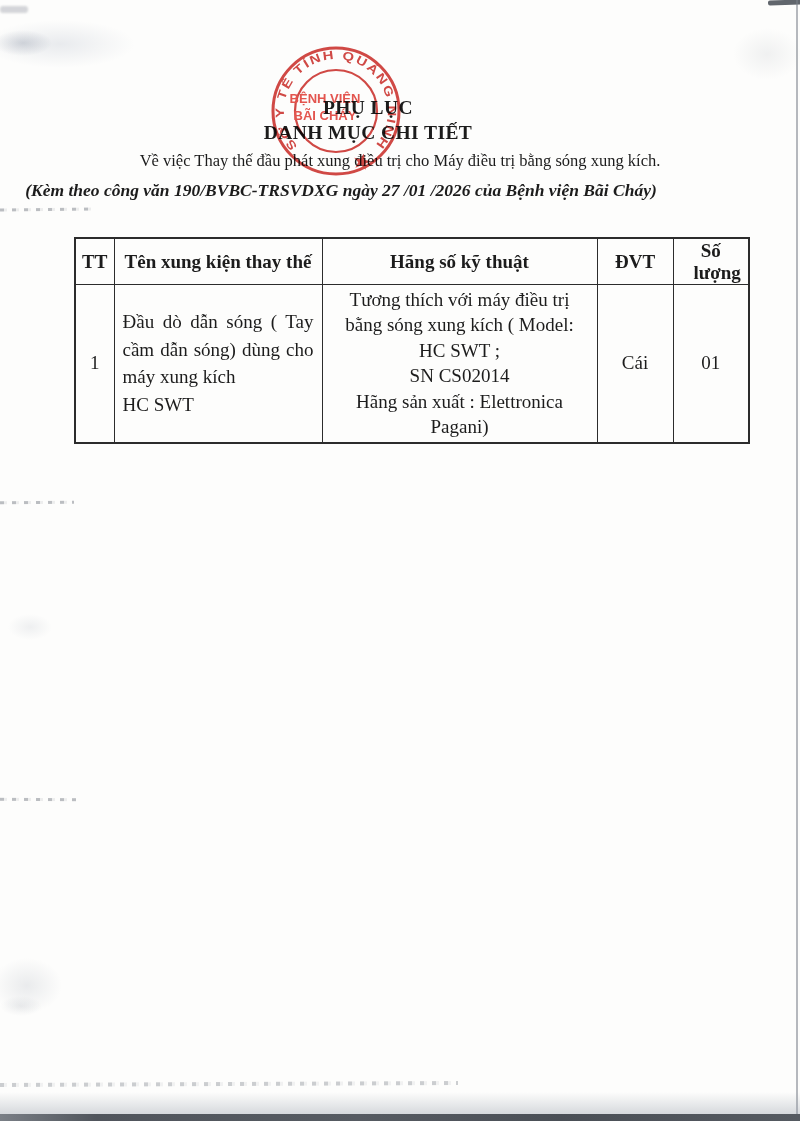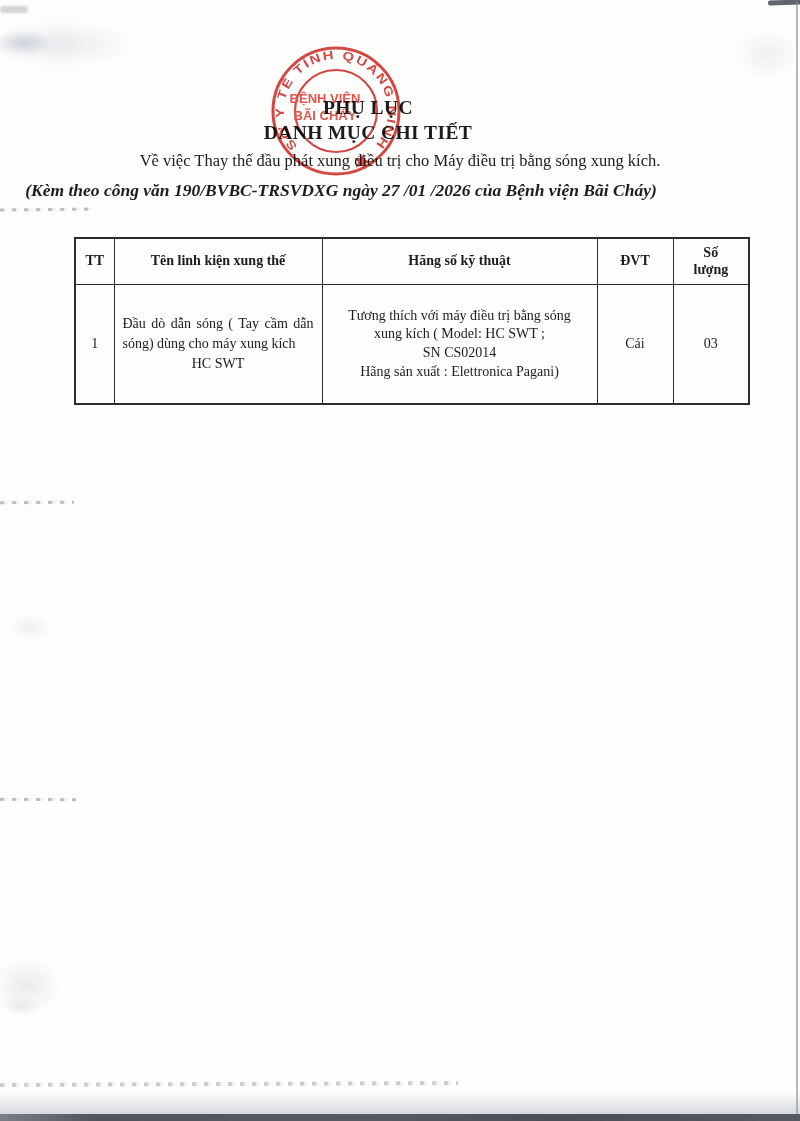--- a/index.html
+++ b/index.html
@@ -56,21 +56,21 @@
   .stamp svg { display: block; }
 
   
   table.doc-table {
     position: absolute;
     left: 74px; top: 237px;
     width: 674px;
     border-collapse: collapse;
     table-layout: fixed;
     z-index: 2;
-    font-size: 14px;
+    font-size: 19px;
     color: #1c1c1c;
   }
   table.doc-table, table.doc-table th, table.doc-table td {
     border: 1.6px solid #2c2c2c;
   }
   table.doc-table { border-width: 2px; }
   table.doc-table th {
     height: 45px;
     font-weight: bold;
     text-align: center;
@@ -82,21 +82,21 @@
   table.doc-table td {
     height: 110px;
     vertical-align: middle;
   }
   td.cell-tt, td.cell-unit, td.cell-qty { text-align: center; }
   td.cell-name { padding: 4px 8px; }
   .name-main {
     text-align: justify;
     line-height: 1.45;
   }
-  .name-model { line-height: 1.45; text-align: center; }
+  .name-model { line-height: 1.45; }
   td.cell-specs {
     text-align: center;
     padding: 2px 22px;
   }
   .specs-text {
     white-space: pre-line;
     line-height: 1.34;
   }
 
   
@@ -196,40 +196,40 @@
     <colgroup>
       <col style="width:39px">
       <col style="width:208px">
       <col style="width:275px">
       <col style="width:76px">
       <col style="width:76px">
     </colgroup>
     <thead>
       <tr>
         <th>TT</th>
-        <th>Tên linh kiện xung thế</th>
+        <th>Tên xung kiện thay thế</th>
         <th>Hãng số kỹ thuật</th>
         <th>ĐVT</th>
         <th class="col-qty">Số lượng</th>
       </tr>
     </thead>
     <tbody>
       <tr>
         <td class="cell-tt">1</td>
         <td class="cell-name">
           <div class="name-main">Đầu dò dẫn sóng ( Tay cầm dẫn sóng) dùng cho máy xung kích</div>
           <div class="name-model">HC SWT</div>
         </td>
         <td class="cell-specs">
           <div class="specs-text">Tương thích với máy điều trị bằng sóng xung kích ( Model: HC SWT ;
 SN CS02014
 Hãng sản xuất : Elettronica Pagani)</div>
         </td>
         <td class="cell-unit">Cái</td>
-        <td class="cell-qty">03</td>
+        <td class="cell-qty">01</td>
       </tr>
     </tbody>
   </table>
 
   <div>
     <div class="artifact smudge-topleft-wide"></div>
     <div class="artifact smudge-topleft-core"></div>
     <div class="artifact mark-topleft-dash"></div>
     <div class="artifact mark-topright"></div>
     <div class="artifact speckle-topright"></div>

